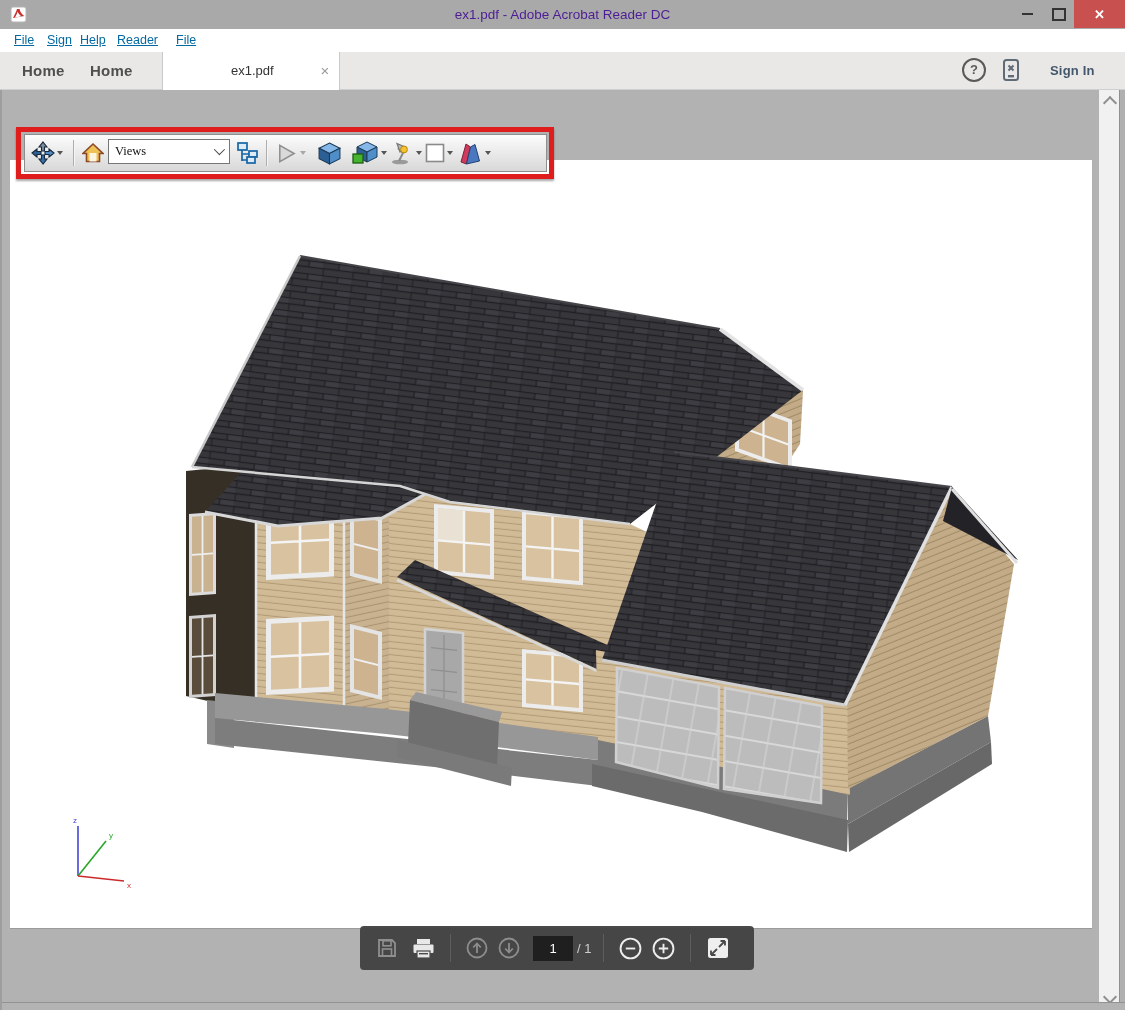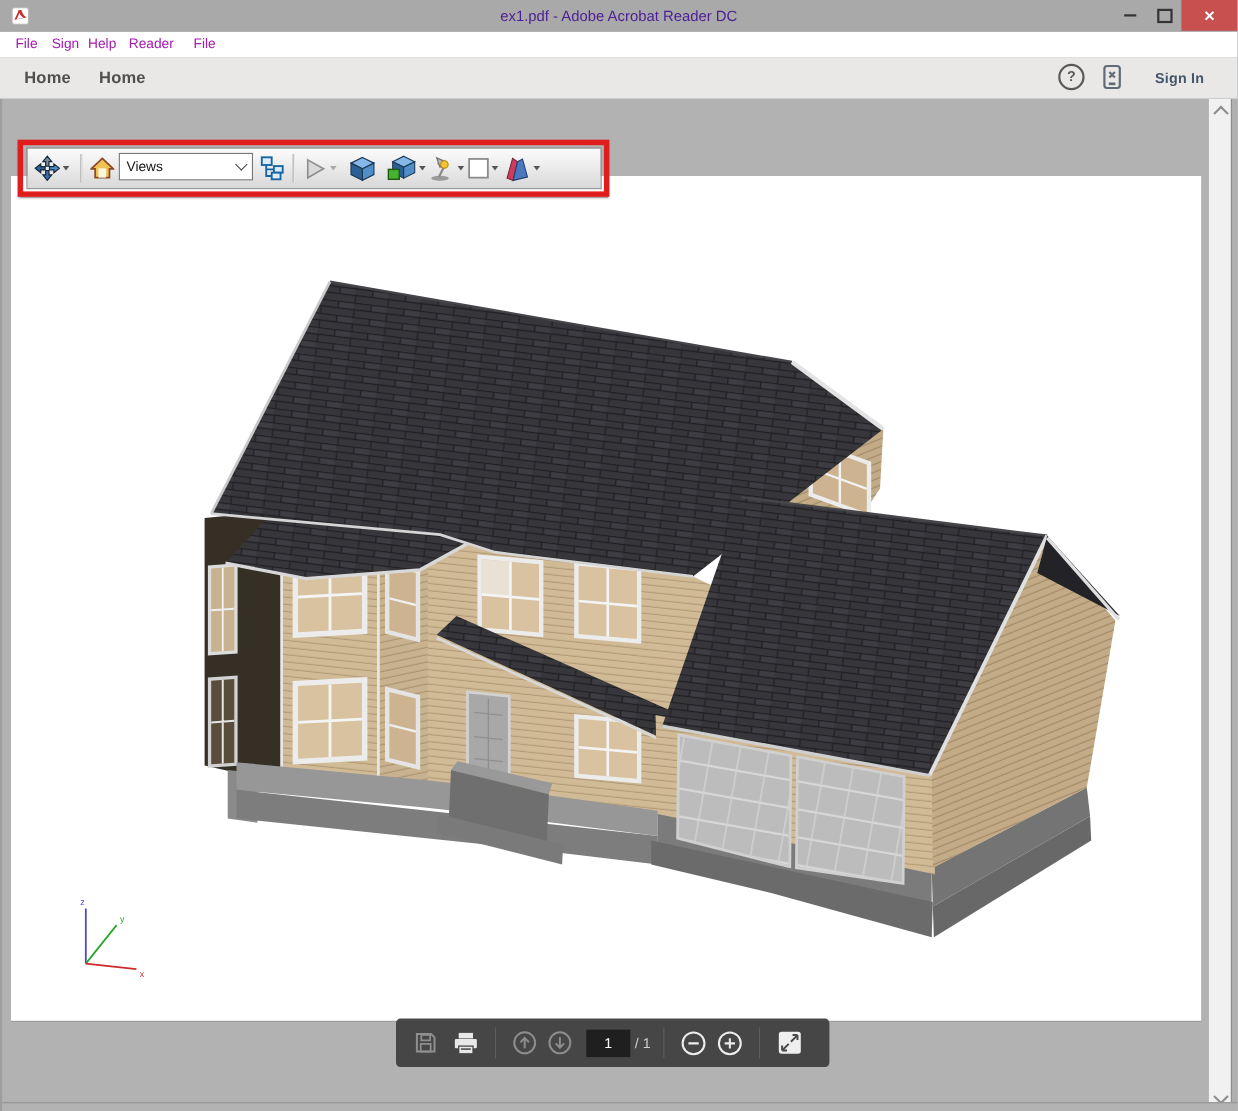--- a/index.html
+++ b/index.html
@@ -14,21 +14,21 @@
     font-size:13.5px;color:#4c1d95;}
   .winbtn{top:0;height:28px;display:flex;align-items:center;justify-content:center;cursor:default;}
   #btn-min{left:1012px;width:30px;}
   #btn-min .dash{width:11px;height:2px;background:#333;}
   #btn-max{left:1044px;width:30px;}
   #btn-max .box{width:10px;height:9px;border:2px solid #333;}
   #btn-close{left:1074px;width:51px;background:#c8504e;color:#fff;font-size:13px;font-weight:bold;}
 
   
   #menubar{left:0;top:29px;width:1125px;height:23px;background:#ffffff;}
-  .menu-item{position:absolute;top:0;height:23px;line-height:23px;font-size:12.5px;color:#a21caf;}
+  .menu-item{position:absolute;top:0;height:23px;line-height:23px;font-size:12.5px;color:#0369a1;text-decoration:underline;}
 
   
   #tabbar{left:0;top:52px;width:1125px;height:38px;background:#e9e8e6;border-bottom:1px solid #cfcfcf;box-sizing:border-box;}
   .tab-link{position:absolute;top:0;height:38px;line-height:38px;font-size:15px;font-weight:bold;color:#4f4f4f;letter-spacing:.2px;}
   #tab-home{left:22px;}
   #tab-tools{left:90px;}
   #tab-doc{left:162px;top:0;width:178px;height:38px;background:#ffffff;border-left:1px solid #c9c9c9;border-right:1px solid #c9c9c9;box-sizing:border-box;}
   #tab-doc-label{left:68px;top:0;height:38px;line-height:38px;font-size:13px;color:#333;}
   #tab-doc-close{left:152px;top:9px;width:20px;height:20px;line-height:20px;text-align:center;color:#9a9a9a;font-size:15px;}
   #help-btn{left:962px;top:58px;width:24px;height:24px;border:2px solid #595959;border-radius:50%;box-sizing:border-box;
@@ -44,21 +44,21 @@
   #red-highlight{left:14px;top:37px;width:538px;height:52px;border:5px solid #df1d1d;box-sizing:border-box;
     box-shadow:0 2px 2px rgba(0,0,0,.35);}
   #toolbar3d{left:22px;top:44px;width:523px;height:38px;background:linear-gradient(#fcfcfc,#d8d8d8);
     border:1px solid #8e8e8e;box-sizing:border-box;display:flex;align-items:center;padding:0 6px;}
   .t-sep{width:1px;height:26px;background:#aeaeae;border-right:1px solid #f5f5f5;margin:0 7px;}
   .chev{width:0;height:0;border-left:3.5px solid transparent;border-right:3.5px solid transparent;
     border-top:4px solid #555;margin:0 3px 0 2px;}
   .chev.dim{border-top-color:#a8a8a8;}
   .tool{display:flex;align-items:center;justify-content:center;}
   #views-combo{width:122px;height:25px;background:#fff;border:1px solid #767676;box-sizing:border-box;
-    display:flex;align-items:center;font-size:12.5px;color:#111;padding-left:6px;margin:0 6px 4px 4px;}
+    display:flex;align-items:center;font-size:12.5px;color:#111;padding-left:6px;margin:0 6px 4px 4px;font-family:Liberation Serif, serif;}
   #views-combo .cbx-chev{margin-left:auto;margin-right:7px;width:7px;height:7px;border-right:1.8px solid #444;
     border-bottom:1.8px solid #444;transform:rotate(45deg) translateY(-2px);}
 
   
   #bottombar{left:358px;top:836px;width:394px;height:44px;background:rgba(66,66,66,.96);border-radius:4px;
     display:flex;align-items:center;padding:0 12px;box-sizing:border-box;}
   .b-sep{width:1px;height:28px;background:#5d5d5d;margin:0 10px;}
   .b-ico{display:flex;align-items:center;justify-content:center;margin:0 5px;}
   #page-box{width:40px;height:25px;background:#1f1f1f;color:#fff;font-size:13px;text-align:center;line-height:25px;margin:0 4px 0 8px;}
   #page-total{color:#cfcfcf;font-size:13px;margin-right:2px;white-space:pre;}
@@ -98,20 +98,24 @@
     <div class="menu-item" style="left:14px">File</div>
     <div class="menu-item" style="left:47px">Sign</div>
     <div class="menu-item" style="left:80px">Help</div>
     <div class="menu-item" style="left:117px">Reader</div>
     <div class="menu-item" style="left:176px">File</div>
   </div>
 
   <div id="tabbar" class="abs">
     <div id="tab-home" class="tab-link">Home</div>
     <div id="tab-tools" class="tab-link">Home</div>
+    <div id="tab-doc" class="abs">
+      <div id="tab-doc-label" class="abs">ex1.pdf</div>
+      <div id="tab-doc-close" class="abs">×</div>
+    </div>
     <div id="signin" class="abs tab-link">Sign In</div>
   </div>
   <div id="help-btn" class="abs">?</div>
   <svg class="abs" style="left:999px;top:58px" width="24" height="24" viewBox="0 0 24 24">
     <rect x="5" y="2" width="14" height="20" rx="2.5" fill="none" stroke="#5f6b77" stroke-width="2"></rect>
     <path d="M9.5 7.5 L14.5 12.5 M14.5 7.5 L9.5 12.5" stroke="#5f6b77" stroke-width="2"></path>
     <rect x="9" y="17" width="6" height="2.4" fill="#5f6b77"></rect>
   </svg>
 
   <div id="content" class="abs">

